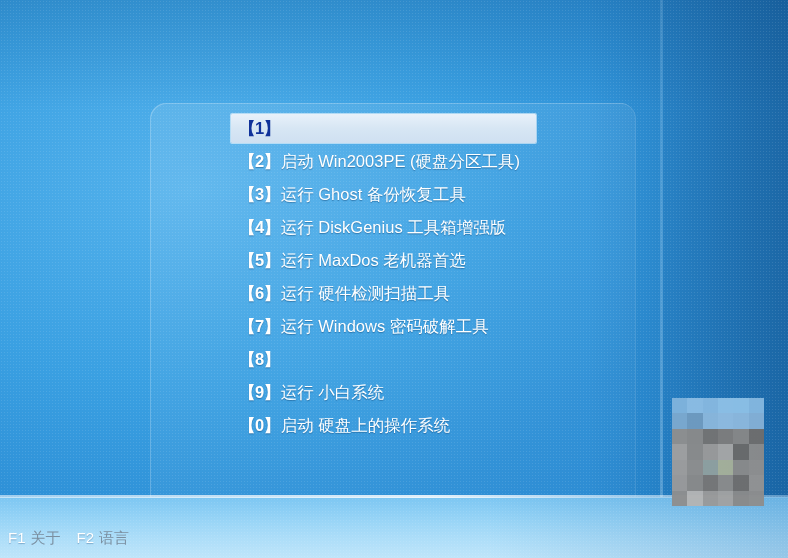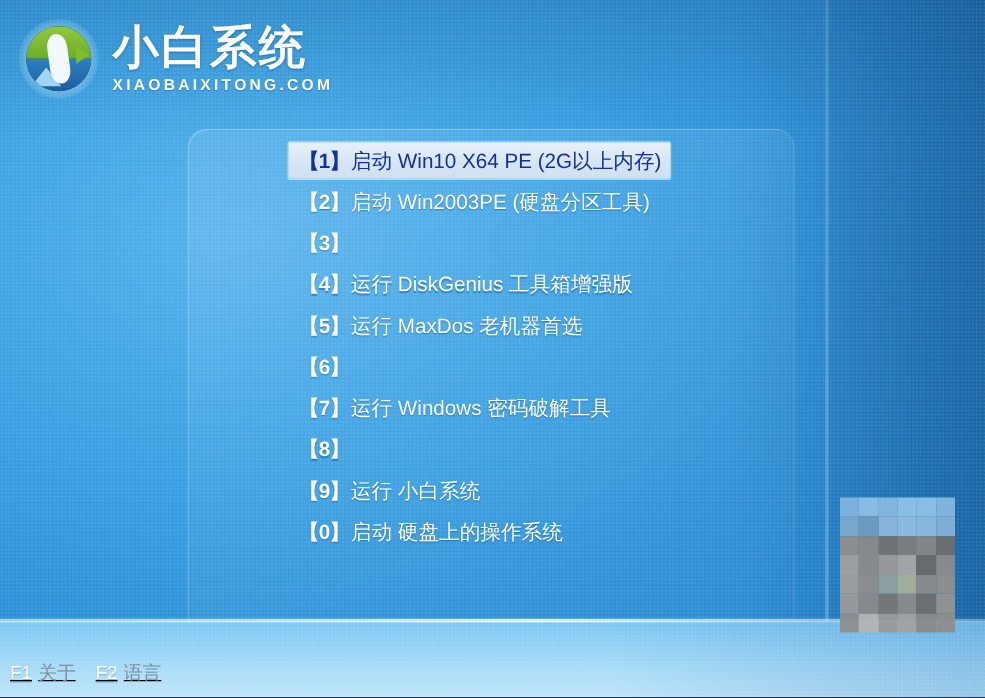--- a/index.html
+++ b/index.html
@@ -256,21 +256,21 @@
     height: 40px;
     z-index: 9;
     display: flex;
     align-items: center;
     justify-content: space-between;
     padding: 0 8px;
     box-sizing: border-box;
     font-size: 15px;
   }
   .hint-group { display: flex; align-items: center; gap: 8px; }
-  .hint { display: flex; align-items: baseline; gap: 5px; margin-right: 8px; text-decoration: underline; }
+  .hint { display: flex; align-items: baseline; gap: 5px; margin-right: 8px; }
   .hint-key {
     color: #ffffff;
     font-size: 15px;
     text-shadow: 0 1px 1px rgba(20,70,120,0.35);
   }
   .hint-txt {
     color: #7b8fa0;
     font-size: 15px;
   }
 </style>
@@ -283,59 +283,44 @@
   <div id="vignette-right"></div>
   <div id="wall-seam"></div>
   <div id="wall-right-panel"></div>
 
   <div id="menu-panel"></div>
 
   <div id="floor-edge"></div>
   <div id="floor"></div>
   <div id="floor-shade"></div>
 
-  <div id="logo-block">
-    <div id="logo-mark">
-      <div id="logo-glow"></div>
-      <div id="logo-ring">
-        <div class="half-green"></div>
-        <div class="half-blue"></div>
-        <div class="mountain"></div>
-        <div class="s-curve"></div>
-        <div class="arrow-green"></div>
-      </div>
-    </div>
-    <div id="logo-text">
-      <div id="logo-title">小白系统</div>
-      <div id="logo-sub">XIAOBAIXITONG.COM</div>
-    </div>
-  </div>
 
   <div id="menu-list">
       <div class="menu-item selected">
         <span class="mi-key">【1】</span>
-        <span class="mi-label">启动 Win10 X64 PE (2G以上内存)</span>
       </div>
       <div class="menu-item">
         <span class="mi-key">【2】</span>
         <span class="mi-label">启动 Win2003PE (硬盘分区工具)</span>
       </div>
       <div class="menu-item">
         <span class="mi-key">【3】</span>
+        <span class="mi-label">运行 Ghost 备份恢复工具</span>
       </div>
       <div class="menu-item">
         <span class="mi-key">【4】</span>
         <span class="mi-label">运行 DiskGenius 工具箱增强版</span>
       </div>
       <div class="menu-item">
         <span class="mi-key">【5】</span>
         <span class="mi-label">运行 MaxDos 老机器首选</span>
       </div>
       <div class="menu-item">
         <span class="mi-key">【6】</span>
+        <span class="mi-label">运行 硬件检测扫描工具</span>
       </div>
       <div class="menu-item">
         <span class="mi-key">【7】</span>
         <span class="mi-label">运行 Windows 密码破解工具</span>
       </div>
       <div class="menu-item">
         <span class="mi-key">【8】</span>
       </div>
       <div class="menu-item">
         <span class="mi-key">【9】</span>

